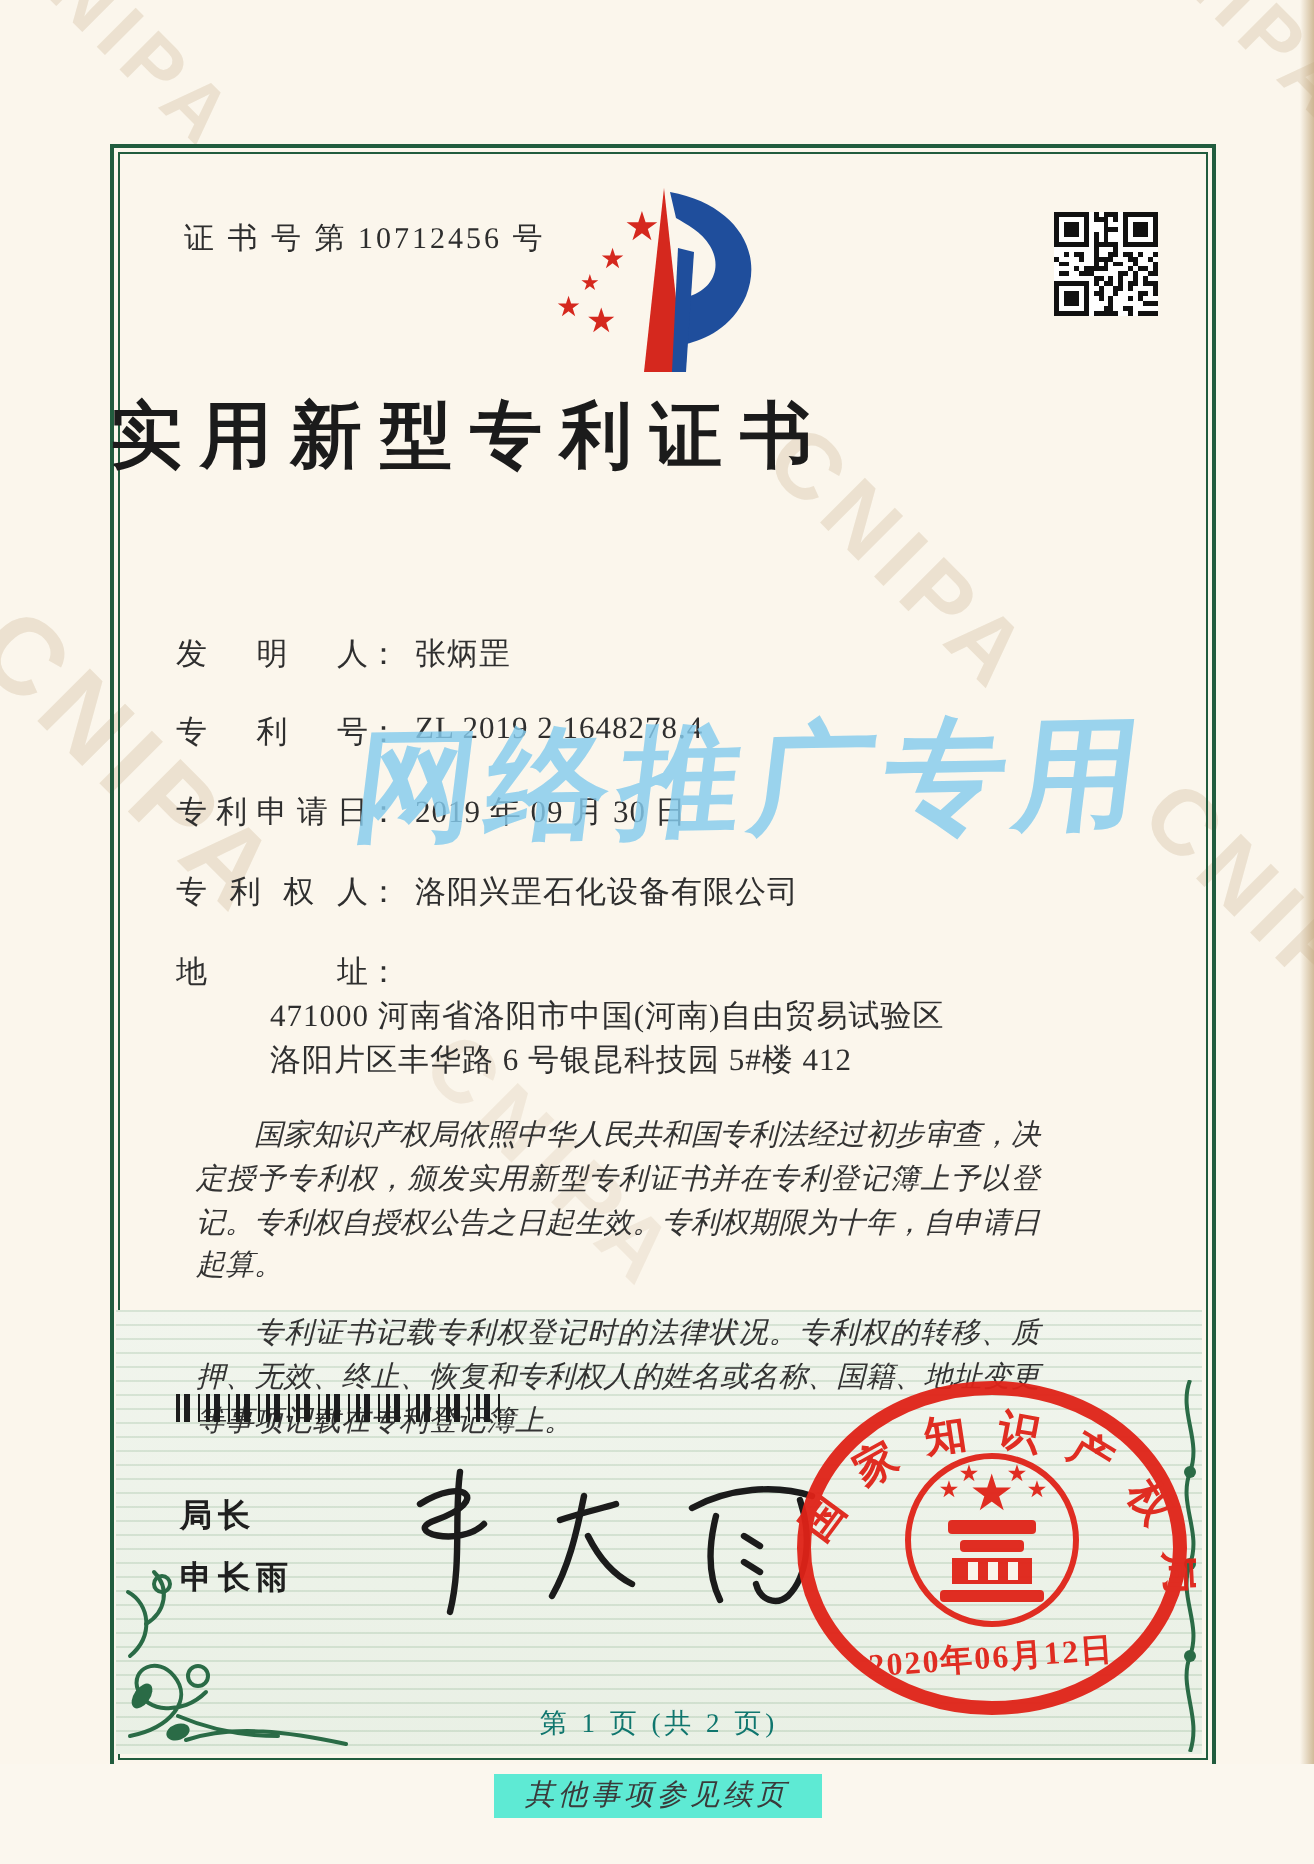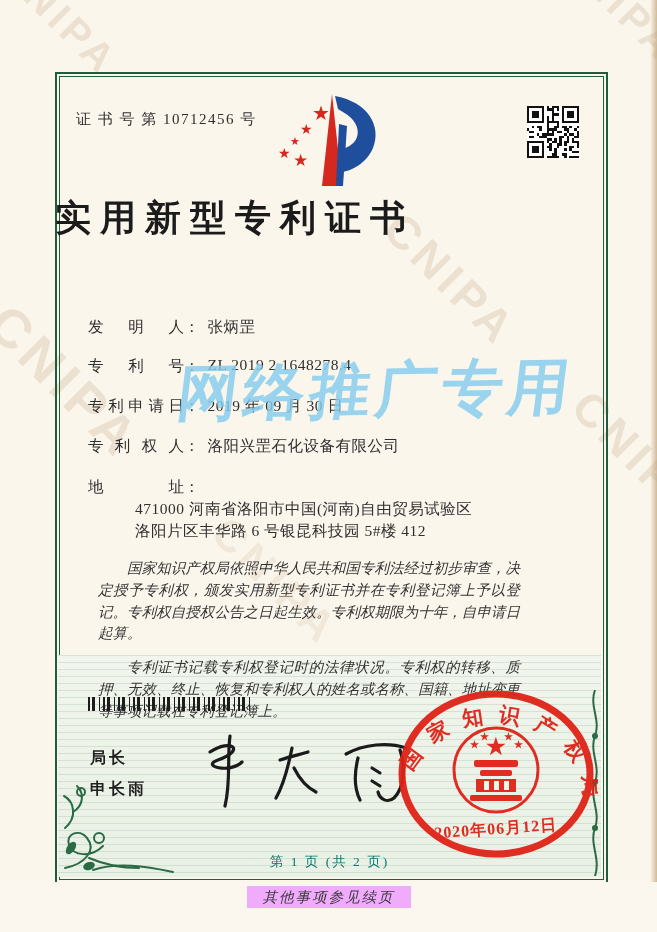--- a/index.html
+++ b/index.html
@@ -15,21 +15,21 @@
   .wm1{left:-14px;top:-6px;font-size:40px;}
   .wm2{left:545px;top:-20px;font-size:40px;}
   .wm3{left:-30px;top:350px;font-size:54px;}
   .wm4{left:368px;top:252px;font-size:46px;}
   .wm5{left:556px;top:430px;font-size:46px;}
   .wm6{left:196px;top:556px;font-size:44px;color:rgba(193,167,128,.17);}
   
   .frame{left:55px;top:72px;width:549px;height:808px;border:2px solid #215c3e;z-index:2;}
   .frame-inner{position:absolute;inset:2px;border:1px solid #215c3e;}
   
-  .cert-no{left:76px;top:110px;font-size:15px;letter-spacing:1.5px;z-index:3;}
+  .cert-no{left:92px;top:110px;font-size:15px;letter-spacing:1.5px;z-index:3;}
   .logo{left:266px;top:90px;width:126px;height:102px;z-index:3;}
   .qr{left:527px;top:106px;width:52px;height:52px;z-index:3;background:#fff;}
   .title{left:55px;top:194px;width:549px;text-align:left;font-size:36px;font-weight:bold;
          letter-spacing:9px;color:#1b1b1b;z-index:3;}
   
   .row{position:absolute;left:88px;font-size:15.5px;color:#2f2f2f;z-index:3;white-space:nowrap;}
   .lab{display:inline-block;width:96px;text-align:justify;text-align-last:justify;vertical-align:top;}
   .col{display:inline-block;vertical-align:top;}
   .val{display:inline-block;padding-left:8px;vertical-align:top;letter-spacing:.5px;}
   .r1{top:270px}.r2{top:317px}.r3{top:356px}.r4{top:396px}.r5{top:436px}
@@ -55,21 +55,21 @@
   .sig{left:196px;top:726px;width:232px;height:92px;z-index:4;}
   .seal{left:394px;top:688px;width:204px;height:174px;z-index:5;opacity:.95;}
   .seal text{font-family:"Liberation Serif","DejaVu Serif",serif;font-weight:bold;}
   .orn{z-index:3;}
   .pageinfo{left:55px;top:853px;width:549px;text-align:center;font-size:13.5px;
             letter-spacing:2px;color:#0f766e;z-index:4;}
   
   .bottom-band{left:0;top:882px;width:657px;height:50px;background:#fbf7ee;z-index:2;}
   .cont{left:0;top:888px;width:657px;text-align:center;z-index:3;font-size:14.5px;
         letter-spacing:2px;color:#3a3a3a;font-style:italic;}
-  .cont span{background:#f0abfc;padding:3px 16px;}
+  .cont span{background:#5eead4;padding:3px 16px;}
   
   .blue-wm{left:178px;top:350px;font-size:61px;font-weight:700;color:#85ccee;opacity:.82;
            font-family:"Liberation Sans","DejaVu Sans",sans-serif;letter-spacing:5px;
            transform:skewX(-8deg) rotate(-1deg);z-index:6;white-space:nowrap;}
 </style>
 </head>
 <body>
 
 <div class="page">
 

